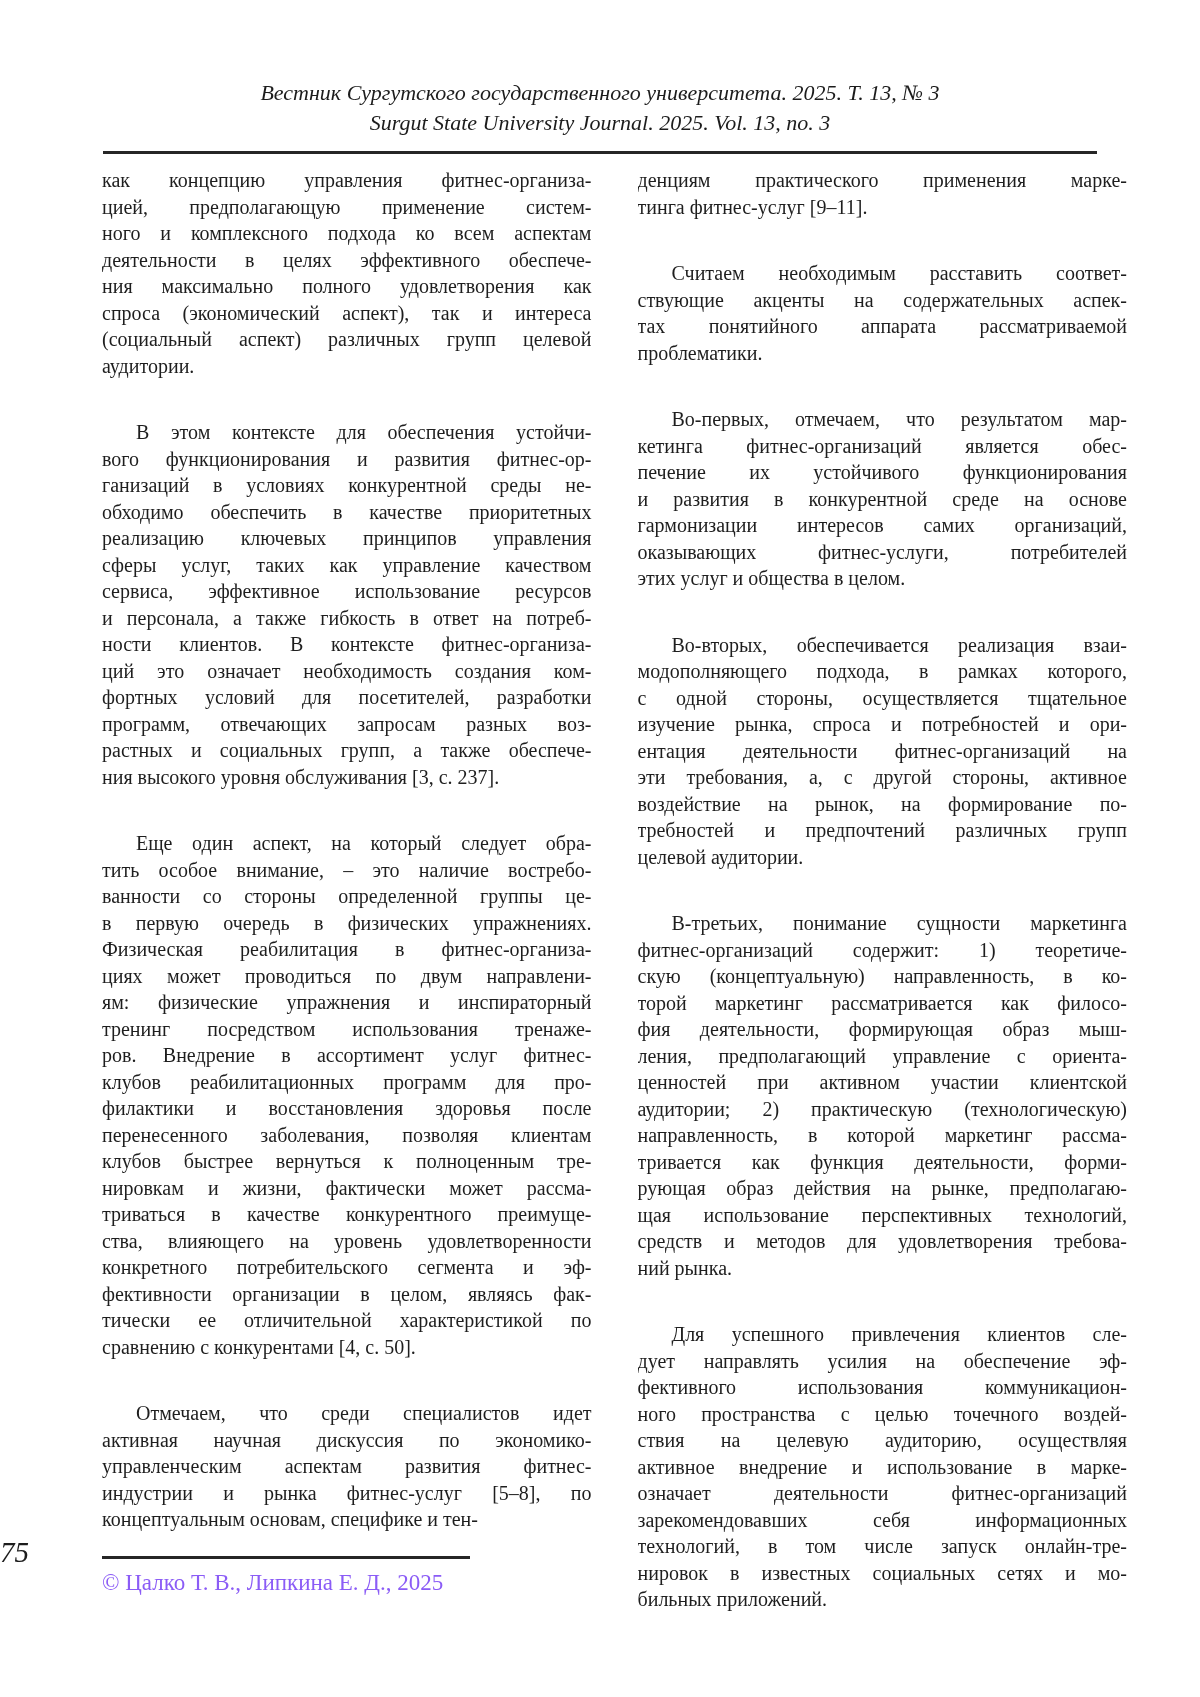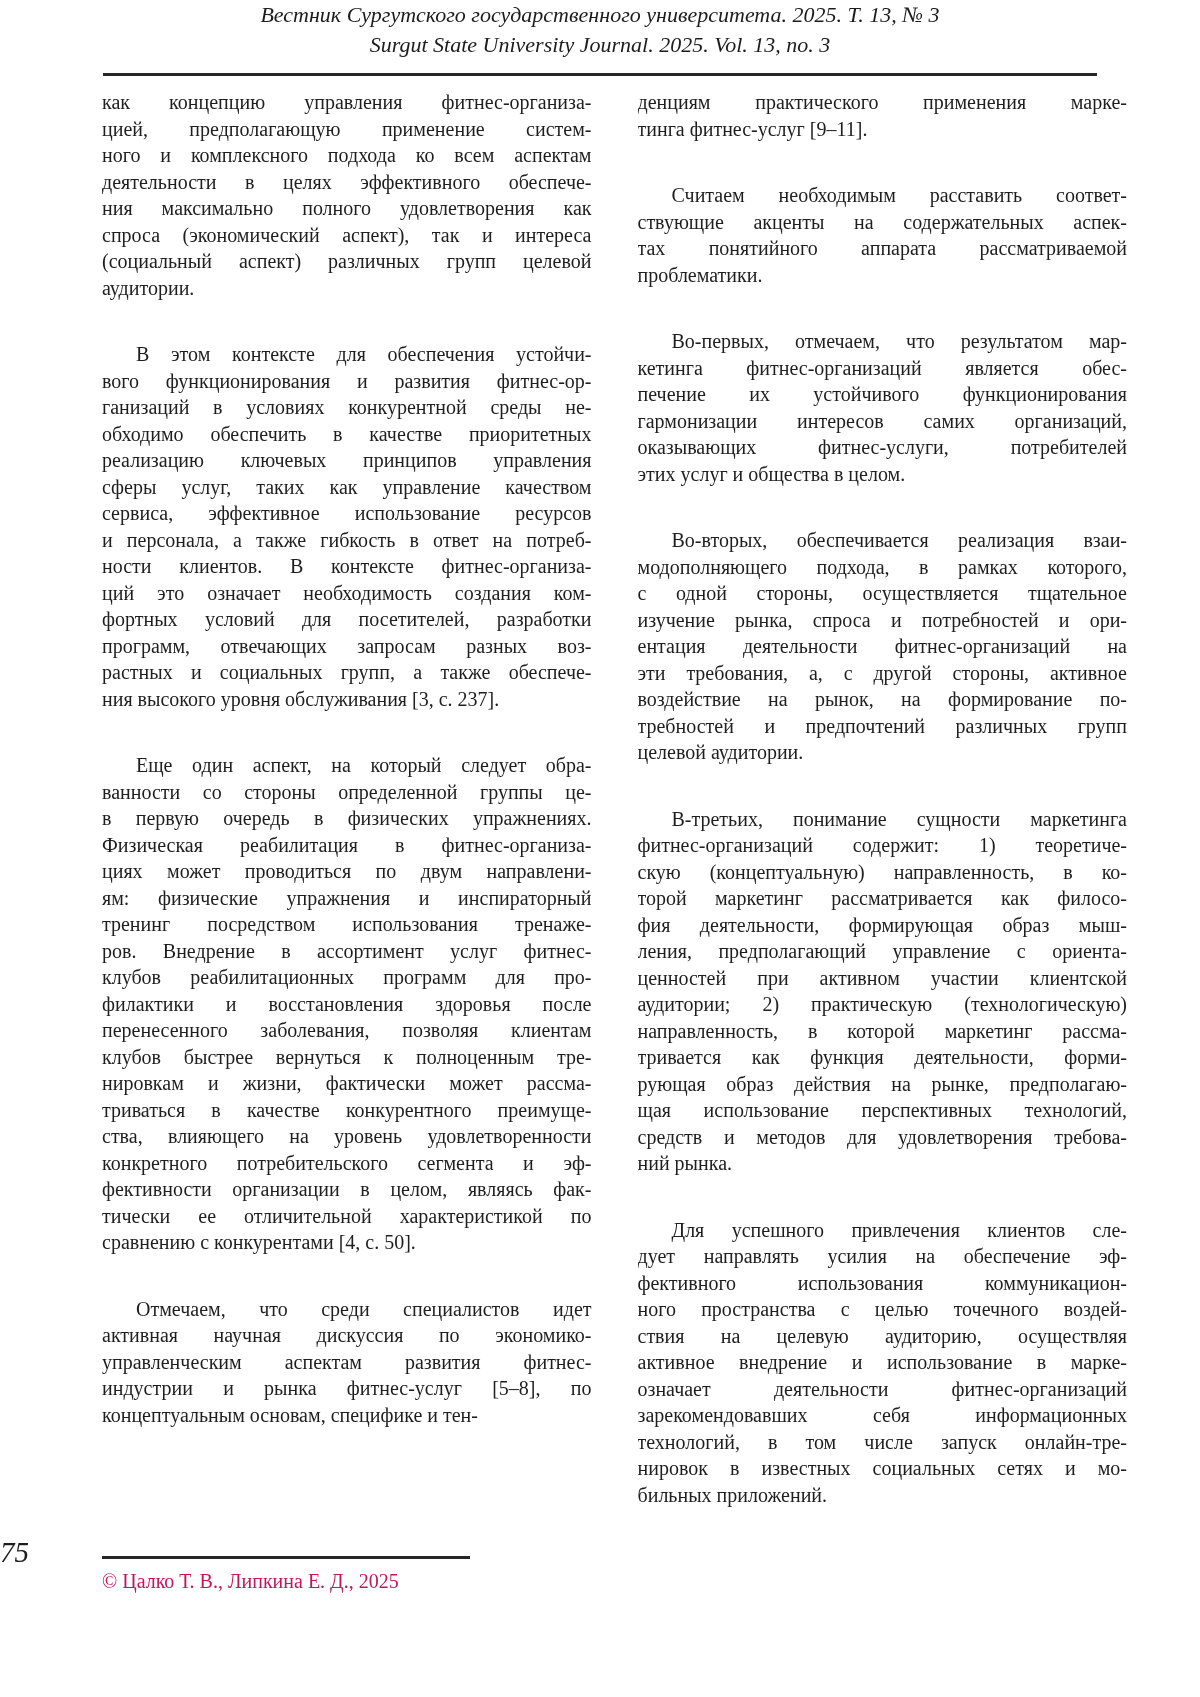--- a/index.html
+++ b/index.html
@@ -6,20 +6,21 @@
   body {
     width: 1200px;
     height: 1697px;
     background: #ffffff;
     color: #1e1e1e;
     font-family: "Liberation Serif", "DejaVu Serif", serif;
     position: relative;
     overflow: hidden;
   }
   .page-header {
+    padding-top: 78px;
     text-align: center;
     font-style: italic;
     font-size: 22px;
     line-height: 30px;
     color: #1c1c1c;
   }
   .header-rule {
     width: 994px;
     height: 3px;
     background: #262626;
@@ -55,22 +56,22 @@
     left: 102px;
     top: 1556px;
     width: 368px;
     height: 3px;
     background: #262626;
   }
   .copyright {
     position: absolute;
     left: 102px;
     top: 1570px;
-    font-size: 20px;
-    color: #be185d;
+    font-size: 23px;
+    color: #8b5cf6;
   }
   .page-number {
     position: absolute;
     left: 0;
     right: 0;
     top: 1536px;
     text-align: left;
     font-style: italic;
     font-size: 29px;
     color: #1c1c1c;
@@ -109,20 +110,21 @@
         <div class="line">и персонала, а также гибкость в ответ на потреб-</div>
         <div class="line">ности клиентов. В контексте фитнес-организа-</div>
         <div class="line">ций это означает необходимость создания ком-</div>
         <div class="line">фортных условий для посетителей, разработки</div>
         <div class="line">программ, отвечающих запросам разных воз-</div>
         <div class="line">растных и социальных групп, а также обеспече-</div>
         <div class="line last">ния высокого уровня обслуживания [3, с. 237].</div>
       </div>
       <div class="para">
         <div class="line first">Еще один аспект, на который следует обра-</div>
+        <div class="line">тить особое внимание, – это наличие востребо-</div>
         <div class="line">ванности со стороны определенной группы це-</div>
         <div class="line">в первую очередь в физических упражнениях.</div>
         <div class="line">Физическая реабилитация в фитнес-организа-</div>
         <div class="line">циях может проводиться по двум направлени-</div>
         <div class="line">ям: физические упражнения и инспираторный</div>
         <div class="line">тренинг посредством использования тренаже-</div>
         <div class="line">ров. Внедрение в ассортимент услуг фитнес-</div>
         <div class="line">клубов реабилитационных программ для про-</div>
         <div class="line">филактики и восстановления здоровья после</div>
         <div class="line">перенесенного заболевания, позволяя клиентам</div>
@@ -151,20 +153,21 @@
       <div class="para">
         <div class="line first">Считаем необходимым расставить соответ-</div>
         <div class="line">ствующие акценты на содержательных аспек-</div>
         <div class="line">тах понятийного аппарата рассматриваемой</div>
         <div class="line last">проблематики.</div>
       </div>
       <div class="para">
         <div class="line first">Во-первых, отмечаем, что результатом мар-</div>
         <div class="line">кетинга фитнес-организаций является обес-</div>
         <div class="line">печение их устойчивого функционирования</div>
+        <div class="line">и развития в конкурентной среде на основе</div>
         <div class="line">гармонизации интересов самих организаций,</div>
         <div class="line">оказывающих фитнес-услуги, потребителей</div>
         <div class="line last">этих услуг и общества в целом.</div>
       </div>
       <div class="para">
         <div class="line first">Во-вторых, обеспечивается реализация взаи-</div>
         <div class="line">модополняющего подхода, в рамках которого,</div>
         <div class="line">с одной стороны, осуществляется тщательное</div>
         <div class="line">изучение рынка, спроса и потребностей и ори-</div>
         <div class="line">ентация деятельности фитнес-организаций на</div>

